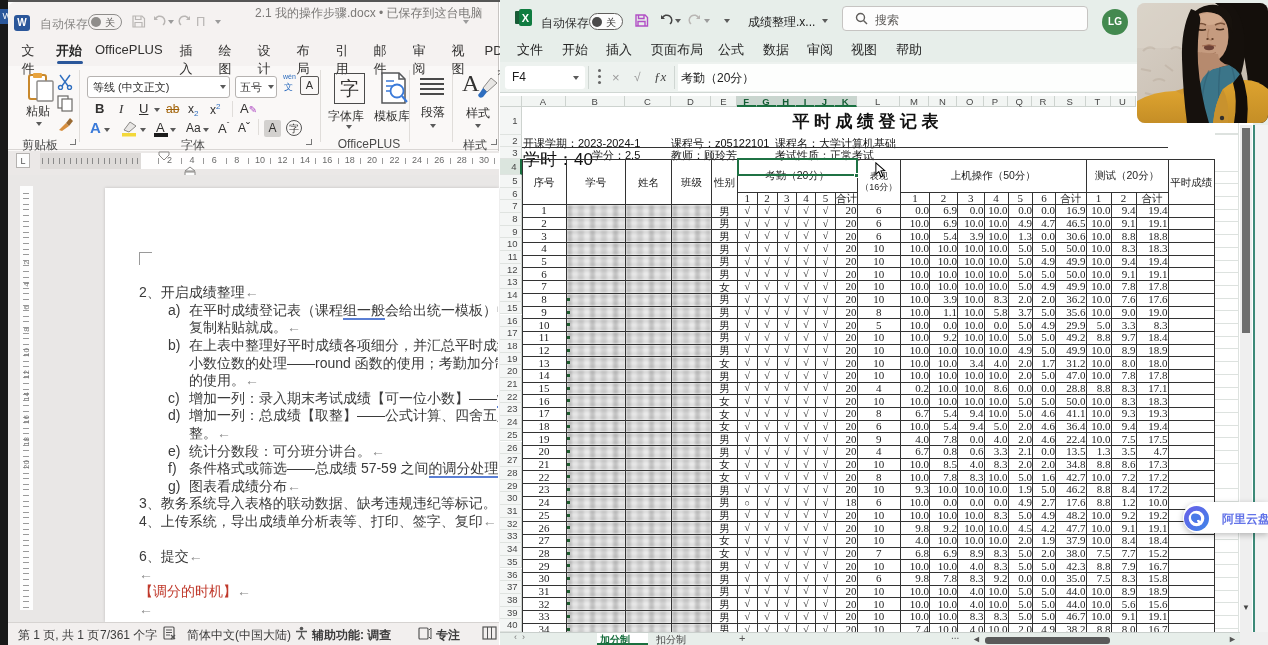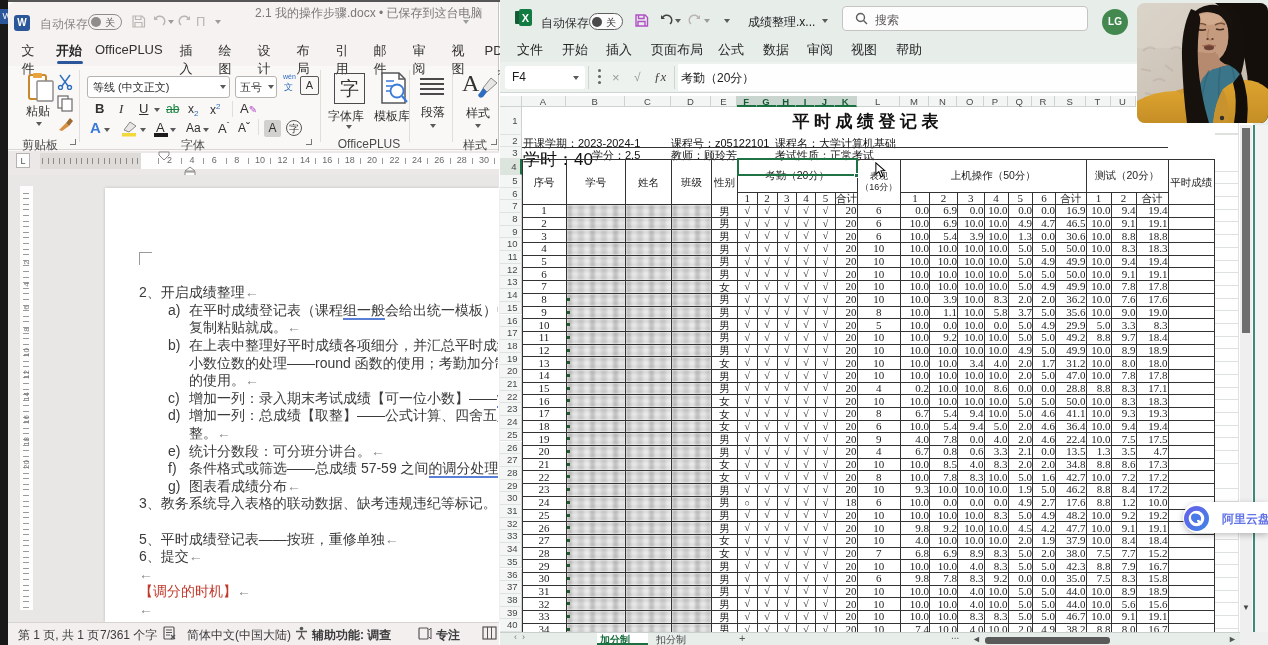--- a/index.html
+++ b/index.html
@@ -95,21 +95,21 @@
 <div class="a dn" style="left:220px;top:85px"></div>
 <div class="a" style="left:235px;top:76px;width:42px;height:22px;background:#fff;border:1px solid #b6b3b1;border-radius:3px;font-size:11px;color:#323130;line-height:20px;padding-left:4px">五号</div>
 <div class="a dn" style="left:268px;top:85px"></div>
 <div class="a" style="left:283px;top:73px;font-size:7px;color:#2f6ebf">wén</div>
 <div class="a" style="left:284px;top:81px;font-size:9px;color:#2f6ebf">文</div>
 <div class="a" style="left:300px;top:76px;width:19px;height:19px;border:1.5px solid #5a5856;border-radius:2px;font-size:11px;color:#323130;text-align:center;line-height:17px">A</div>
 <div class="a" style="left:95px;top:101px;font-size:13px;font-weight:bold;color:#323130">B</div>
 <div class="a" style="left:119px;top:101px;font-size:13px;font-style:italic;font-family:'Liberation Serif',serif;color:#323130">I</div>
 <div class="a" style="left:139px;top:101px;font-size:13px;text-decoration:underline;color:#323130">U</div>
 <div class="a dn" style="left:154px;top:108px"></div>
-<div class="a" style="left:166px;top:102px;font-size:12px;text-decoration:line-through;color:#15803d">ab</div>
+<div class="a" style="left:166px;top:102px;font-size:12px;text-decoration:line-through;color:#a16207">ab</div>
 <div class="a" style="left:188px;top:102px;font-size:12px;color:#323130">x<span style="font-size:8px;vertical-align:-3px;color:#2f6ebf">2</span></div>
 <div class="a" style="left:210px;top:102px;font-size:12px;color:#323130">x<span style="font-size:8px;vertical-align:5px;color:#2f6ebf">2</span></div>
 <div class="a" style="left:232px;top:101px;width:1px;height:16px;background:#e0ddda"></div>
 <div class="a" style="left:240px;top:101px;font-size:13px;color:#323130">A<span style="font-size:10px;color:#b14fc5">✎</span></div>
 <div class="a" style="left:90px;top:119px;font-size:15px;font-weight:bold;color:#3a7ad9">A</div>
 <div class="a dn" style="left:104px;top:128px"></div>
 <svg class="a" style="left:120px;top:121px" width="18" height="16" viewBox="0 0 18 16">
     <path d="M10 1 L16 5 L9 11 L4 9 Z" fill="#e8e6e4" stroke="#8a8886" stroke-width="1"></path>
     <rect x="2" y="12" width="14" height="3.5" fill="#f3d83a"></rect>
   </svg>
@@ -239,21 +239,21 @@
 <div style="position:absolute;left:63px;top:219px;white-space:nowrap">d)</div>
 <div style="position:absolute;left:84px;top:219px;white-space:nowrap">增加一列：总成绩【取整】——公式计算、四舍五入取整。教</div>
 <div style="position:absolute;left:84px;top:237px;white-space:nowrap">整。<span style="color:#8a8a8a">←</span></div>
 <div style="position:absolute;left:63px;top:255px;white-space:nowrap">e)</div>
 <div style="position:absolute;left:84px;top:255px;white-space:nowrap">统计分数段：可分班分讲台。<span style="color:#8a8a8a">←</span></div>
 <div style="position:absolute;left:63px;top:272px;white-space:nowrap">f)</div>
 <div style="position:absolute;left:84px;top:272px;white-space:nowrap">条件格式或筛选——总成绩 57-59 之间<span style="border-bottom:2px solid #5b7fd4">的调分处理</span>、不及格</div>
 <div style="position:absolute;left:63px;top:290px;white-space:nowrap">g)</div>
 <div style="position:absolute;left:84px;top:290px;white-space:nowrap">图表看成绩分布<span style="color:#8a8a8a">←</span></div>
 <div style="position:absolute;left:34px;top:307px;white-space:nowrap">3、教务系统导入表格的联动数据、缺考违规违纪等标记。<span style="color:#8a8a8a">←</span></div>
-<div style="position:absolute;left:34px;top:343px;white-space:nowrap">5、平时成绩登记表——按班，重修单独<span style="color:#8a8a8a">←</span></div>
+<div style="position:absolute;left:34px;top:325px;white-space:nowrap">4、上传系统，导出成绩单分析表等、打印、签字、复印<span style="color:#8a8a8a">←</span></div>
 <div style="position:absolute;left:34px;top:360px;white-space:nowrap">6、提交<span style="color:#8a8a8a">←</span></div>
 <div style="position:absolute;left:34px;top:378px;white-space:nowrap"><span style="color:#8a8a8a">←</span></div>
 <div style="position:absolute;left:34px;top:395px;white-space:nowrap"><span style="color:#c0392b">【调分的时机】</span><span style="color:#8a8a8a">←</span></div>
 <div style="position:absolute;left:34px;top:413px;white-space:nowrap"><span style="color:#8a8a8a">←</span></div>
 </div>
 <div class="a" style="left:8px;top:622px;width:491px;height:23px;background:#f2efee;border-top:1px solid #d6d3d1"></div>
 <div class="a" style="left:18px;top:627px;font-size:12px;color:#3b3b3b">第 1 页, 共 1 页</div>
 <div class="a" style="left:100px;top:627px;font-size:12px;color:#3b3b3b">7/361 个字</div>
 <svg class="a" style="left:163px;top:626px" width="14" height="14" viewBox="0 0 14 14">
     <rect x="1" y="1" width="10" height="12" rx="1" fill="none" stroke="#555" stroke-width="1.2"></rect>

